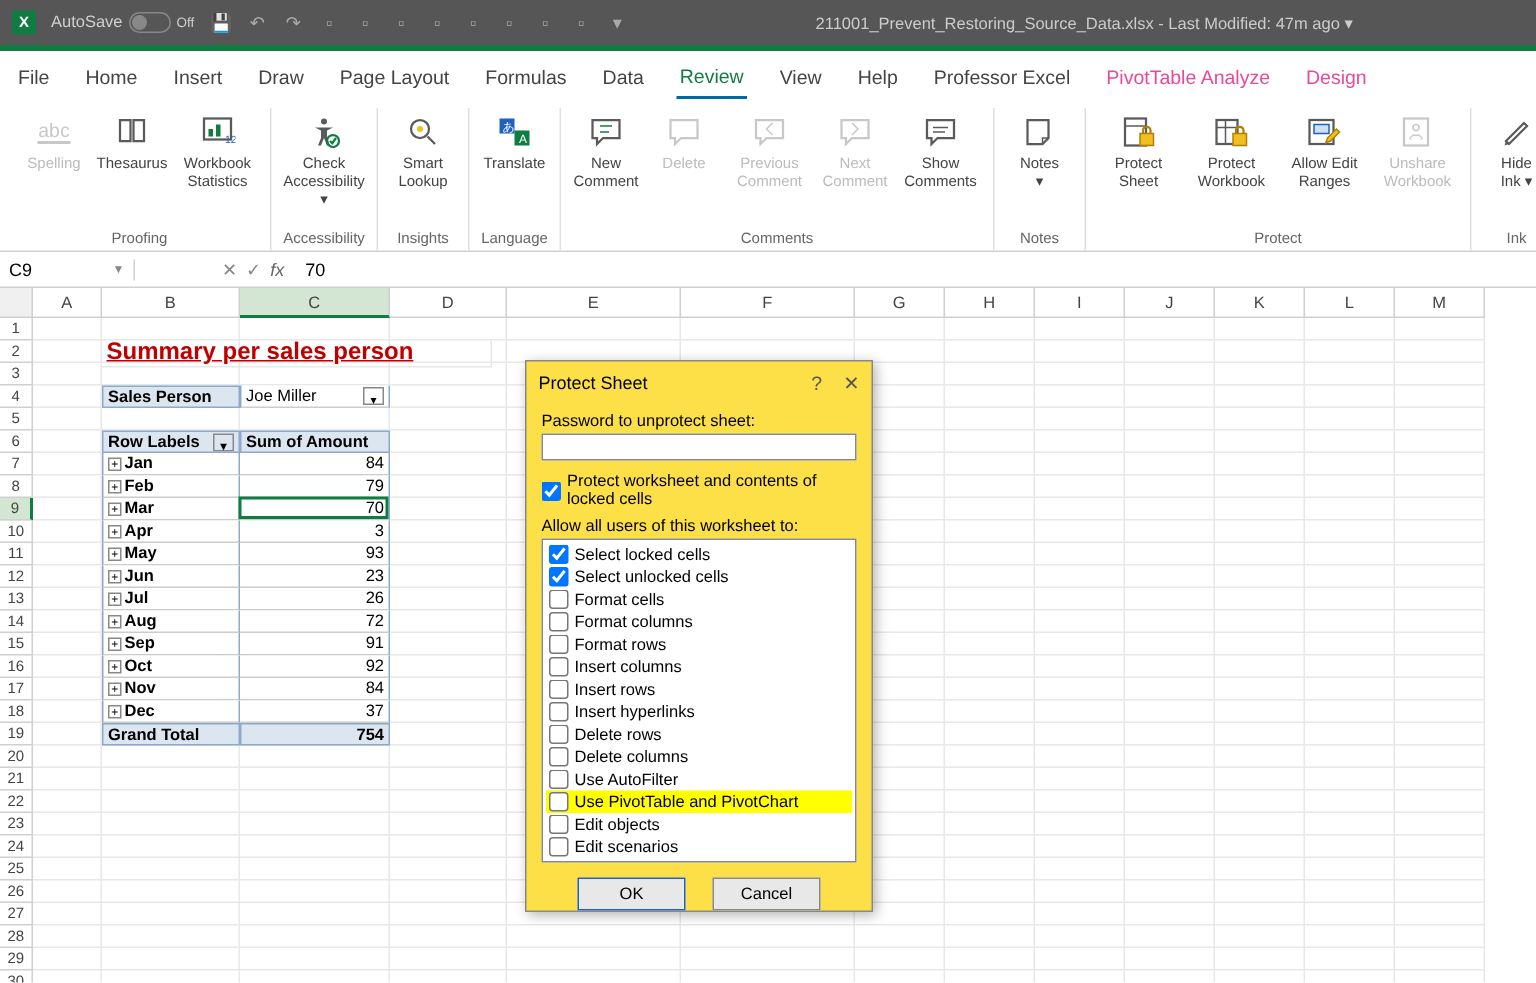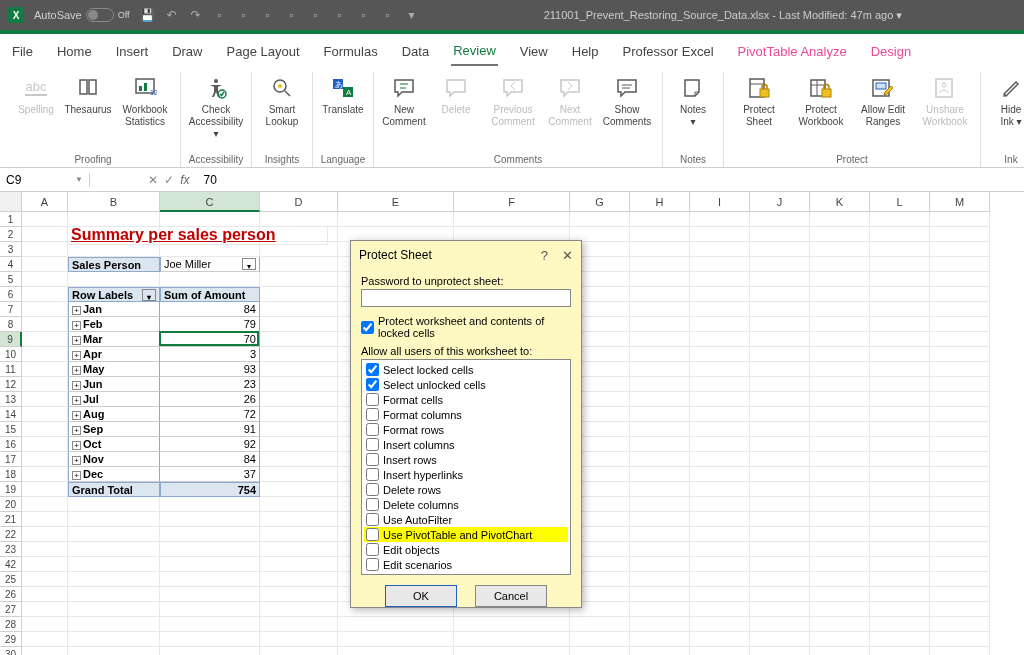--- a/index.html
+++ b/index.html
@@ -11,21 +11,21 @@
 .titlebar .toggle { width: 28px; height: 14px; border: 1px solid #888; border-radius: 7px; position: relative; }
 .titlebar .toggle::after { content: ''; position: absolute; left: 1px; top: 1px; width: 10px; height: 10px; background: #888; border-radius: 50%; }
 .titlebar .qat { display: flex; gap: 8px; }
 .titlebar .qat span { width: 16px; height: 16px; display: inline-flex; align-items: center; justify-content: center; font-size: 12px; color: #aaa; }
 .titlebar .filename { margin-left: auto; margin-right: auto; color: #ccc; }
 
 .greenbar { height: 4px; background: #107c41; }
 
 .menubar { height: 34px; display: flex; align-items: center; padding: 0 10px; gap: 20px; font-size: 13px; color: #444; background: #fff; }
 .menubar .tab { padding: 6px 2px; cursor: pointer; }
-.menubar .tab.active { border-bottom: 2px solid #737373; color: #107c41; }
+.menubar .tab.active { border-bottom: 2px solid #0369a1; color: #107c41; }
 .menubar .tab.contextual { color: #ec4899; }
 
 .ribbon { height: 100px; background: #fff; border-bottom: 1px solid #d0d0d0; display: flex; padding: 4px 6px 0; }
 .rgroup { display: flex; flex-direction: column; align-items: center; border-right: 1px solid #e0e0e0; padding: 0 6px; }
 .rgroup:last-child { border-right: none; }
 .rgroup .items { display: flex; gap: 4px; flex: 1; align-items: flex-start; }
 .rgroup .glabel { font-size: 10px; color: #666; padding: 2px 0; }
 .rbtn { display: flex; flex-direction: column; align-items: center; width: 48px; padding: 2px; font-size: 10px; color: #444; text-align: center; cursor: pointer; }
 .rbtn.wide { width: 58px; }
 .rbtn.disabled { color: #bbb; }
@@ -53,21 +53,21 @@
 .cell.selcell { border: 2px solid #107c41; z-index: 5; }
 
 .heading-cell { color: #c00000; font-weight: bold; font-size: 16px; text-decoration: underline; }
 .pivot-hdr { background: #dce6f1; border: 1px solid #8fa9cc; font-weight: bold; }
 .pivot-item { background: #fff; border-left: 1px solid #8fa9cc; border-right: 1px solid #8fa9cc; border-bottom: 1px solid #ccc; }
 .pivot-val { background: #fff; border-right: 1px solid #8fa9cc; border-bottom: 1px solid #ccc; text-align: right; }
 .pivot-total { background: #dce6f1; border: 1px solid #8fa9cc; font-weight: bold; }
 .expand-btn { display: inline-block; width: 9px; height: 9px; border: 1px solid #888; font-size: 8px; line-height: 7px; text-align: center; margin-right: 2px; vertical-align: middle; }
 .dd-btn { display: inline-block; width: 14px; height: 12px; border: 1px solid #888; font-size: 8px; text-align: center; float: right; margin-top: 1px; }
 
-.dialog { position: absolute; left: 350px; top: 240px; width: 232px; background: #fef9c3; border: 1px solid #888; box-shadow: 2px 2px 8px rgba(0,0,0,0.3); z-index: 100; font-size: 11px; }
+.dialog { position: absolute; left: 350px; top: 240px; width: 232px; background: #fde047; border: 1px solid #888; box-shadow: 2px 2px 8px rgba(0,0,0,0.3); z-index: 100; font-size: 11px; }
 .dialog .titlebar2 { height: 28px; display: flex; align-items: center; padding: 0 8px; justify-content: space-between; }
 .dialog .titlebar2 .ttl { font-size: 12px; }
 .dialog .titlebar2 .ctrls { display: flex; gap: 14px; color: #555; font-size: 13px; }
 .dialog .body { padding: 6px 10px 0; }
 .dialog .lbl2 { font-size: 11px; margin-bottom: 2px; display: block; }
 .dialog input[type=text] { width: 100%; border: 1px solid #888; height: 18px; font-size: 11px; padding: 0 2px; }
 .dialog .chk-row { display: flex; align-items: center; gap: 4px; padding: 2px 0; }
 .dialog .chk-row input { width: 13px; height: 13px; }
 .dialog .listbox { border: 1px solid #888; background: #fff; max-height: 240px; overflow: hidden; padding: 2px; margin-top: 2px; }
 .dialog .listbox .chk-row { padding: 1px 2px; }
@@ -361,21 +361,21 @@
         <div class="rowhdr">14</div>
         <div class="rowhdr">15</div>
         <div class="rowhdr">16</div>
         <div class="rowhdr">17</div>
         <div class="rowhdr">18</div>
         <div class="rowhdr">19</div>
         <div class="rowhdr">20</div>
         <div class="rowhdr">21</div>
         <div class="rowhdr">22</div>
         <div class="rowhdr">23</div>
-        <div class="rowhdr">42</div>
+        <div class="rowhdr">24</div>
         <div class="rowhdr">25</div>
         <div class="rowhdr">26</div>
         <div class="rowhdr">27</div>
         <div class="rowhdr">28</div>
         <div class="rowhdr">29</div>
         <div class="rowhdr">30</div>
       </div>
   </div>
   <div style="flex:1;">
     <div class="colhdrs" id="colhdrs">

